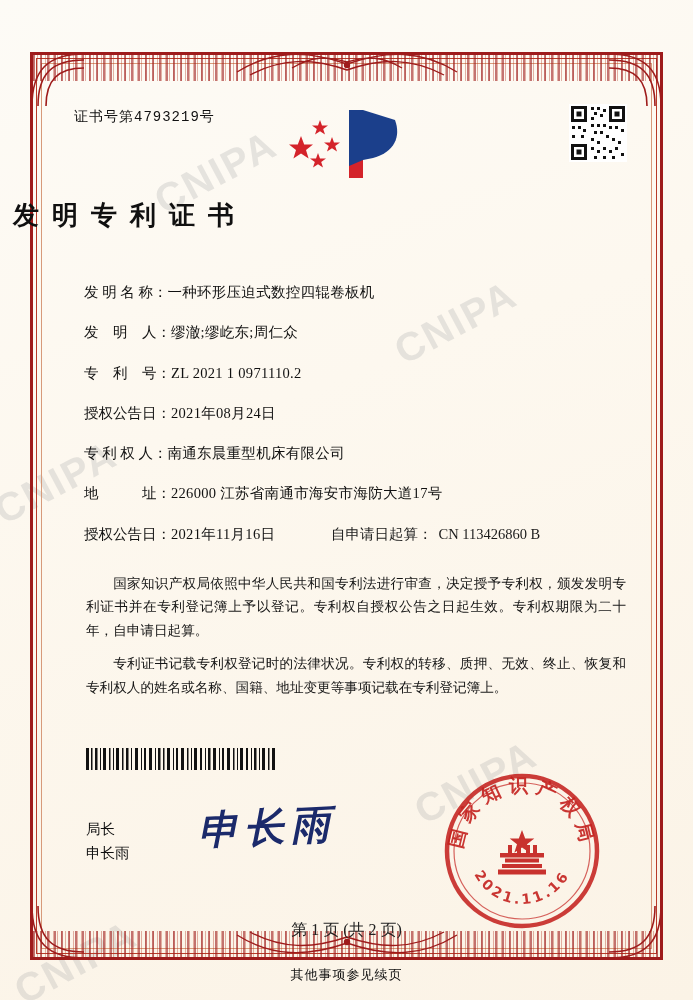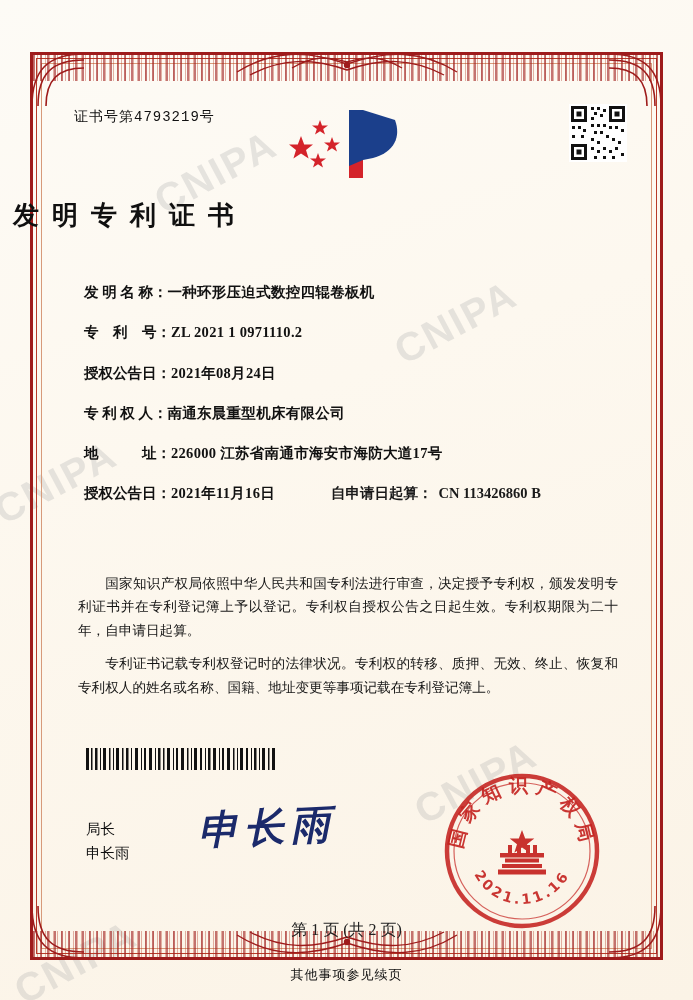--- a/index.html
+++ b/index.html
@@ -130,21 +130,20 @@
     color: #101010;
     font-family: Liberation Mono, monospace;
   }
 
   
   .fields {
     position: absolute;
     left: 84px;
     top: 282px;
     width: 528px;
-    font-weight: bold;
   }
   .row {
     display: flex;
     align-items: baseline;
     font-size: 14.5px;
     margin-bottom: 18.5px;
     line-height: 1.5;
   }
   .row .label {
     flex: 0 0 auto;
@@ -167,21 +166,21 @@
     margin-left: 6px;
     text-align: center;
   }
   .row.two .value {
     flex: 0 0 150px;
   }
 
   
   .paras {
     position: absolute;
-    left: 78px;
+    left: 86px;
     top: 572px;
     width: 540px;
     font-size: 13.6px;
     line-height: 1.72;
     color: #151515;
     text-align: justify;
   }
   .paras p {
     margin: 0 0 10px 0;
     text-indent: 2em;
@@ -385,20 +384,24 @@
   </div>
 
   <div class="title">发明专利证书</div>
 
   <div class="fields">
     <div class="row">
       <span class="label">发 明 名 称：</span>
       <span class="value">一种环形压迫式数控四辊卷板机</span>
     </div>
     <div class="row">
+      <span class="label">发　明　人：</span>
+      <span class="value">缪澈;缪屹东;周仁众</span>
+    </div>
+    <div class="row">
       <span class="label">专　利　号：</span>
       <span class="value">ZL 2021 1 0971110.2</span>
     </div>
     <div class="row">
       <span class="label">授权公告日：</span>
       <span class="value">2021年08月24日</span>
     </div>
     <div class="row">
       <span class="label">专 利 权 人：</span>
       <span class="value">南通东晨重型机床有限公司</span>

